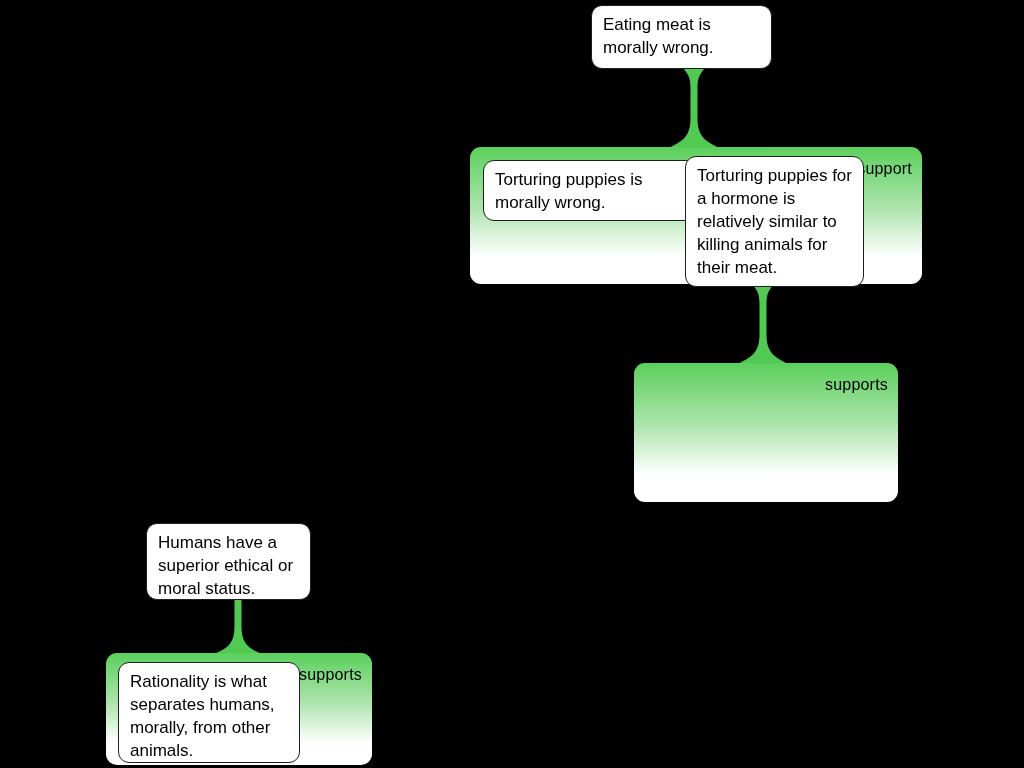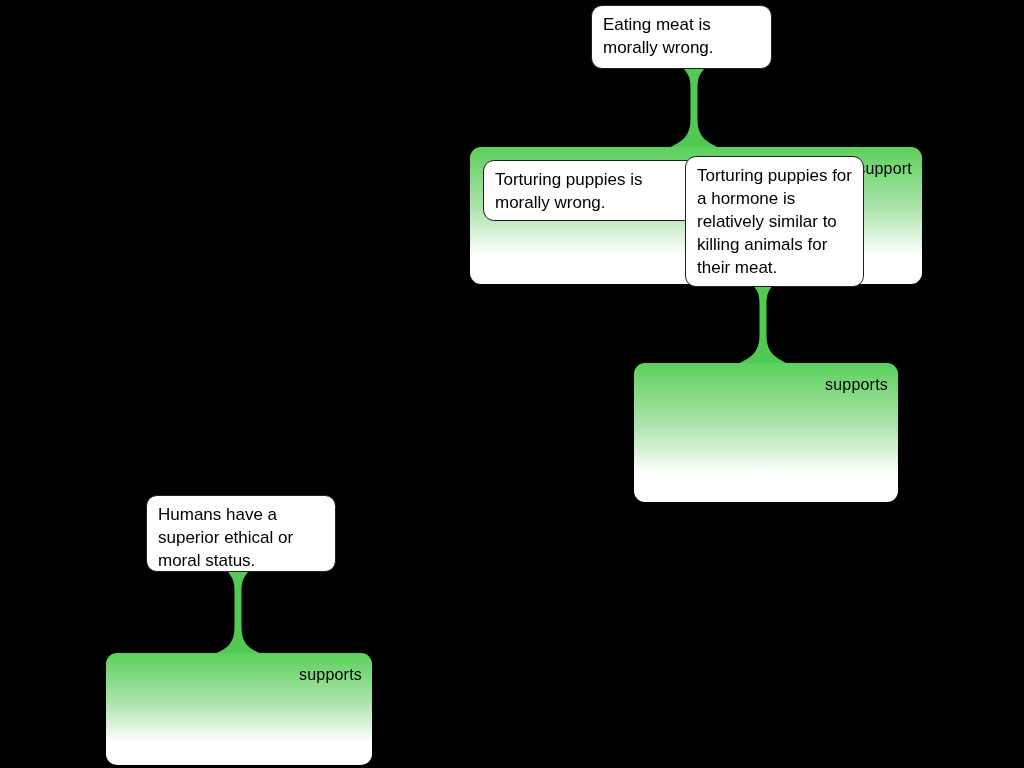--- a/index.html
+++ b/index.html
@@ -85,21 +85,24 @@
     <span>Torturing puppies is morally wrong.</span>
   </div>
   <div class="node" style="left:673px;top:156px;width:179px;height:131px;margin-left:12px;">
     <span>Torturing puppies for a hormone is relatively similar to killing animals for their meat.</span>
   </div>
 
   <div class="group" style="left:634px;top:363px;width:264px;height:139px;">
     <span class="group-label">supports</span>
   </div>
 
-  <div class="node" style="left:146px;top:495px;width:190px;height:77px;">
+  <div class="node" style="left:146px;top:523px;width:165px;height:77px;">
     <span>Humans have a superior ethical or moral status.</span>
   </div>
 
   <div class="group" style="left:106px;top:653px;width:266px;height:112px;">
     <span class="group-label">supports</span>
   </div>
+  <div class="node" style="left:118px;top:662px;width:182px;height:101px;">
+    <span>Rationality is what separates humans, morally, from other animals.</span>
+  </div>
 
 </div>
 
 </body></html>

